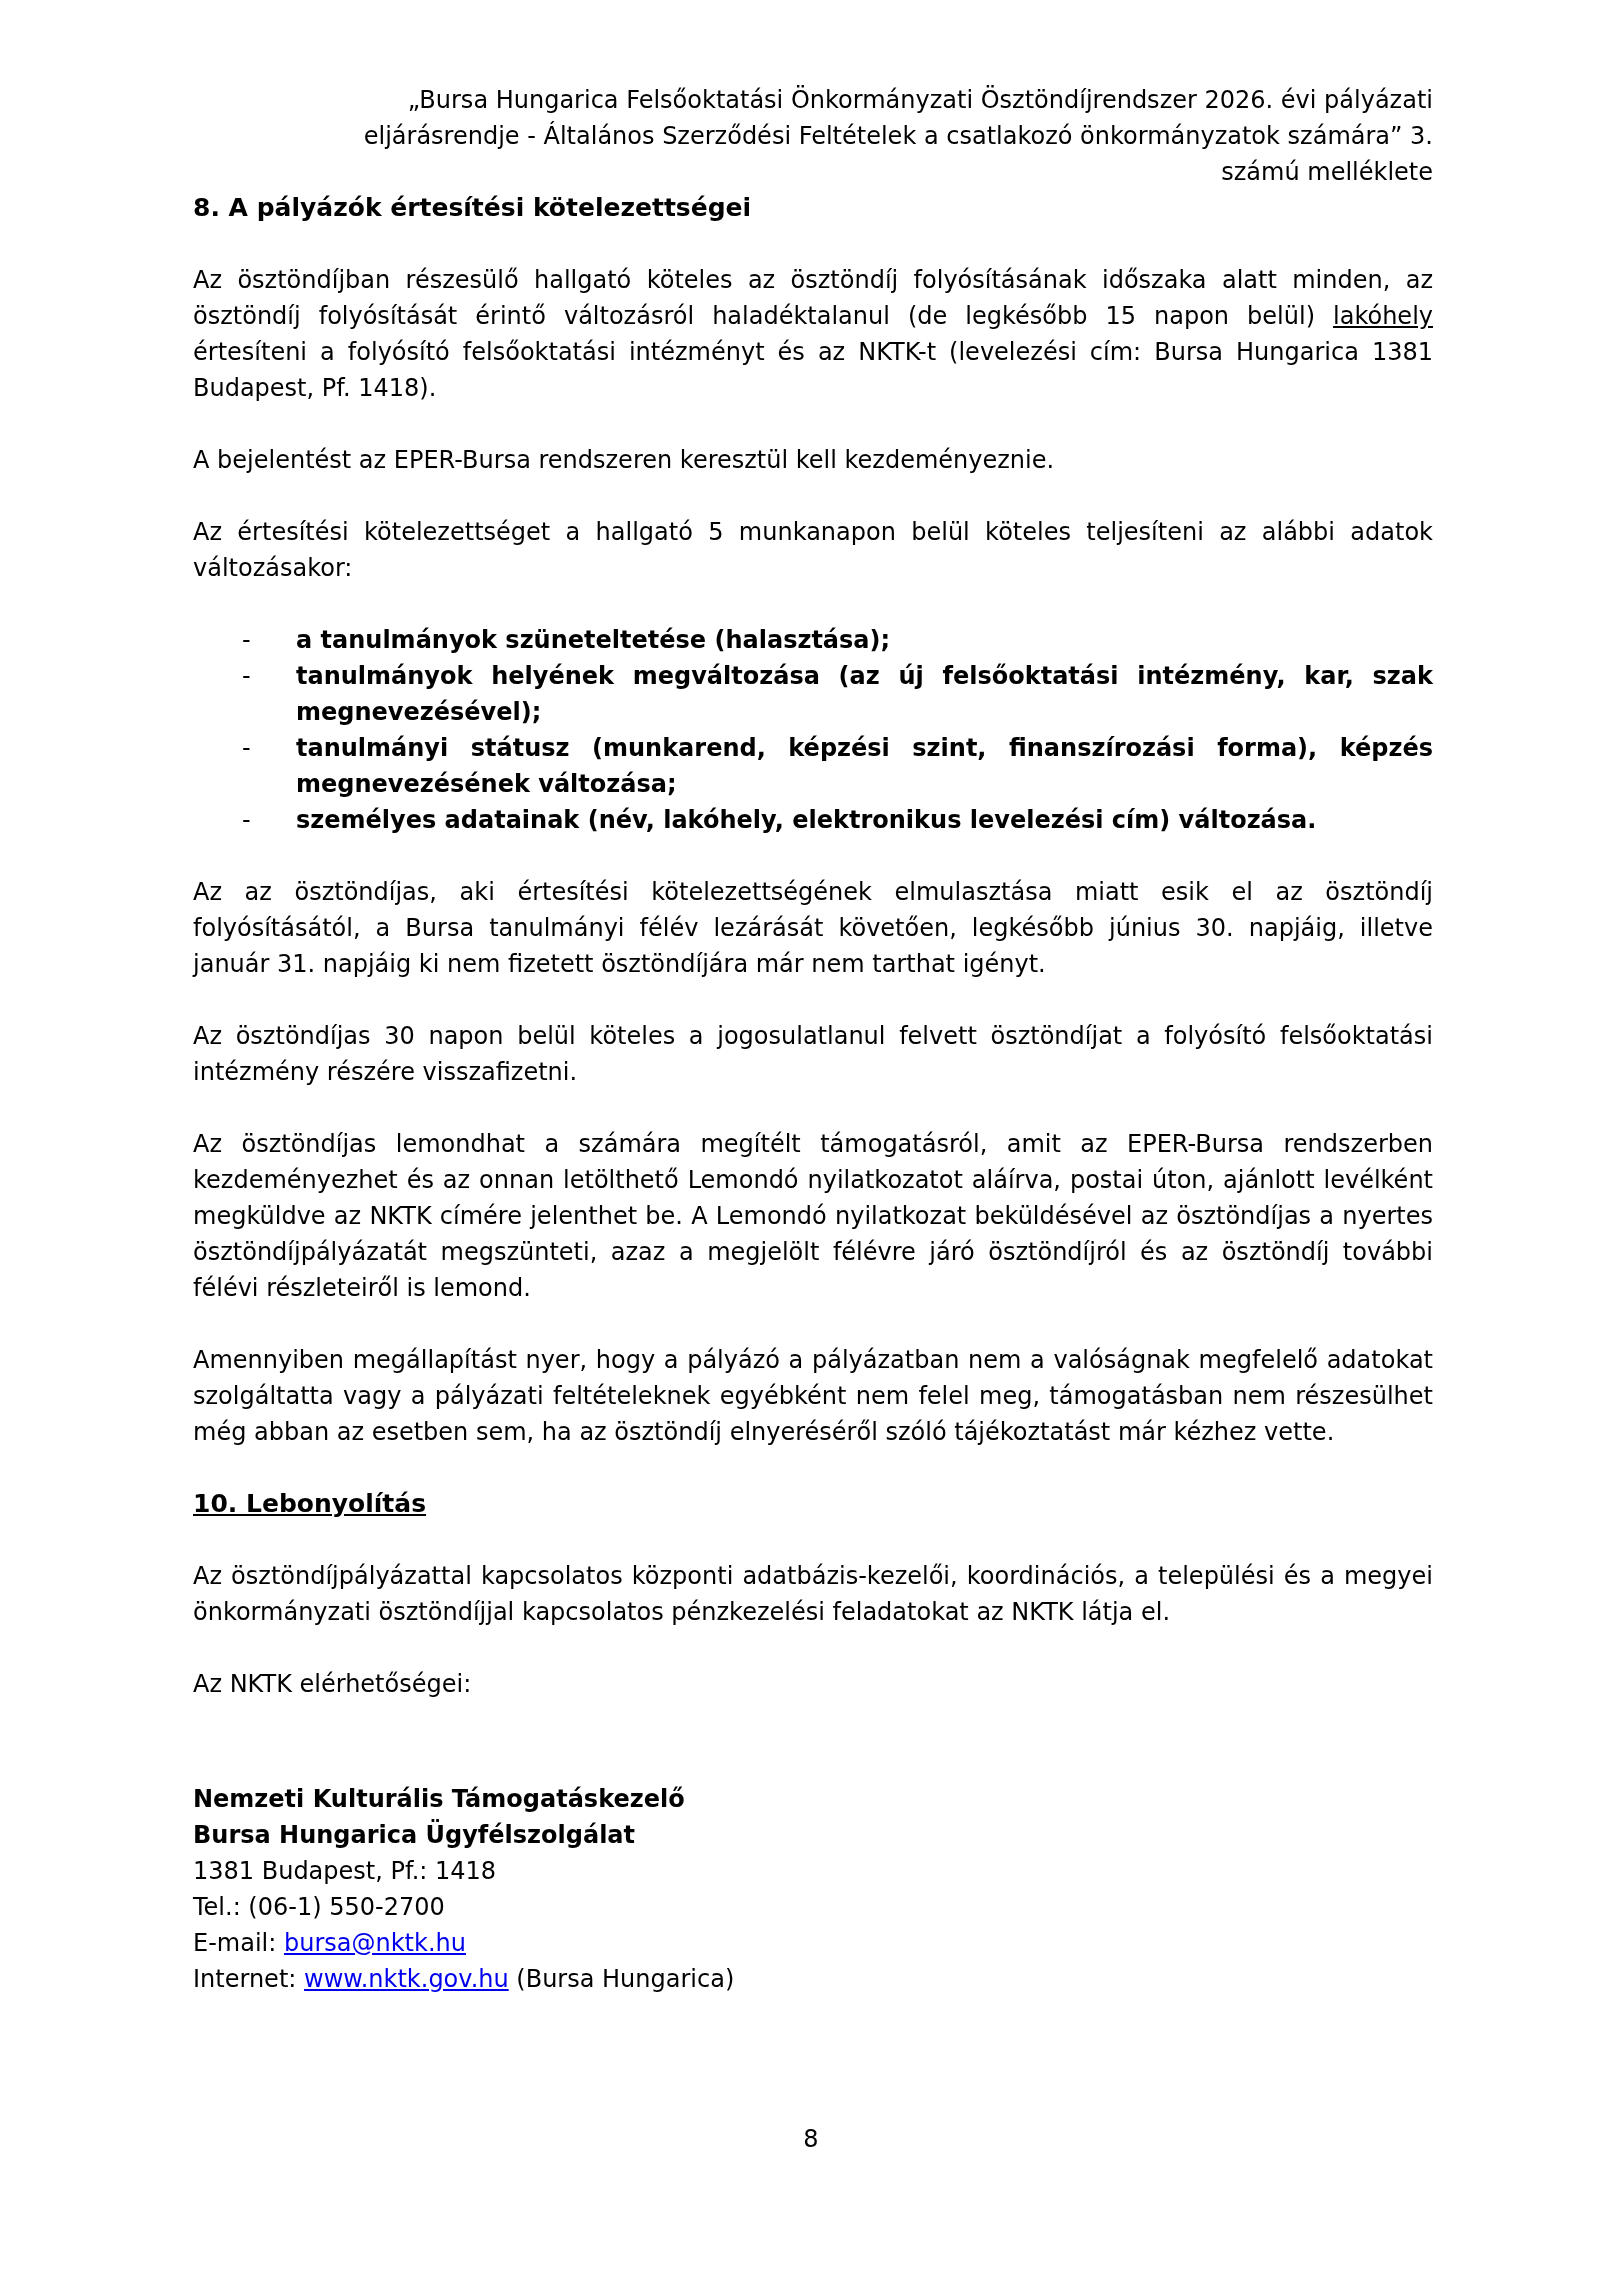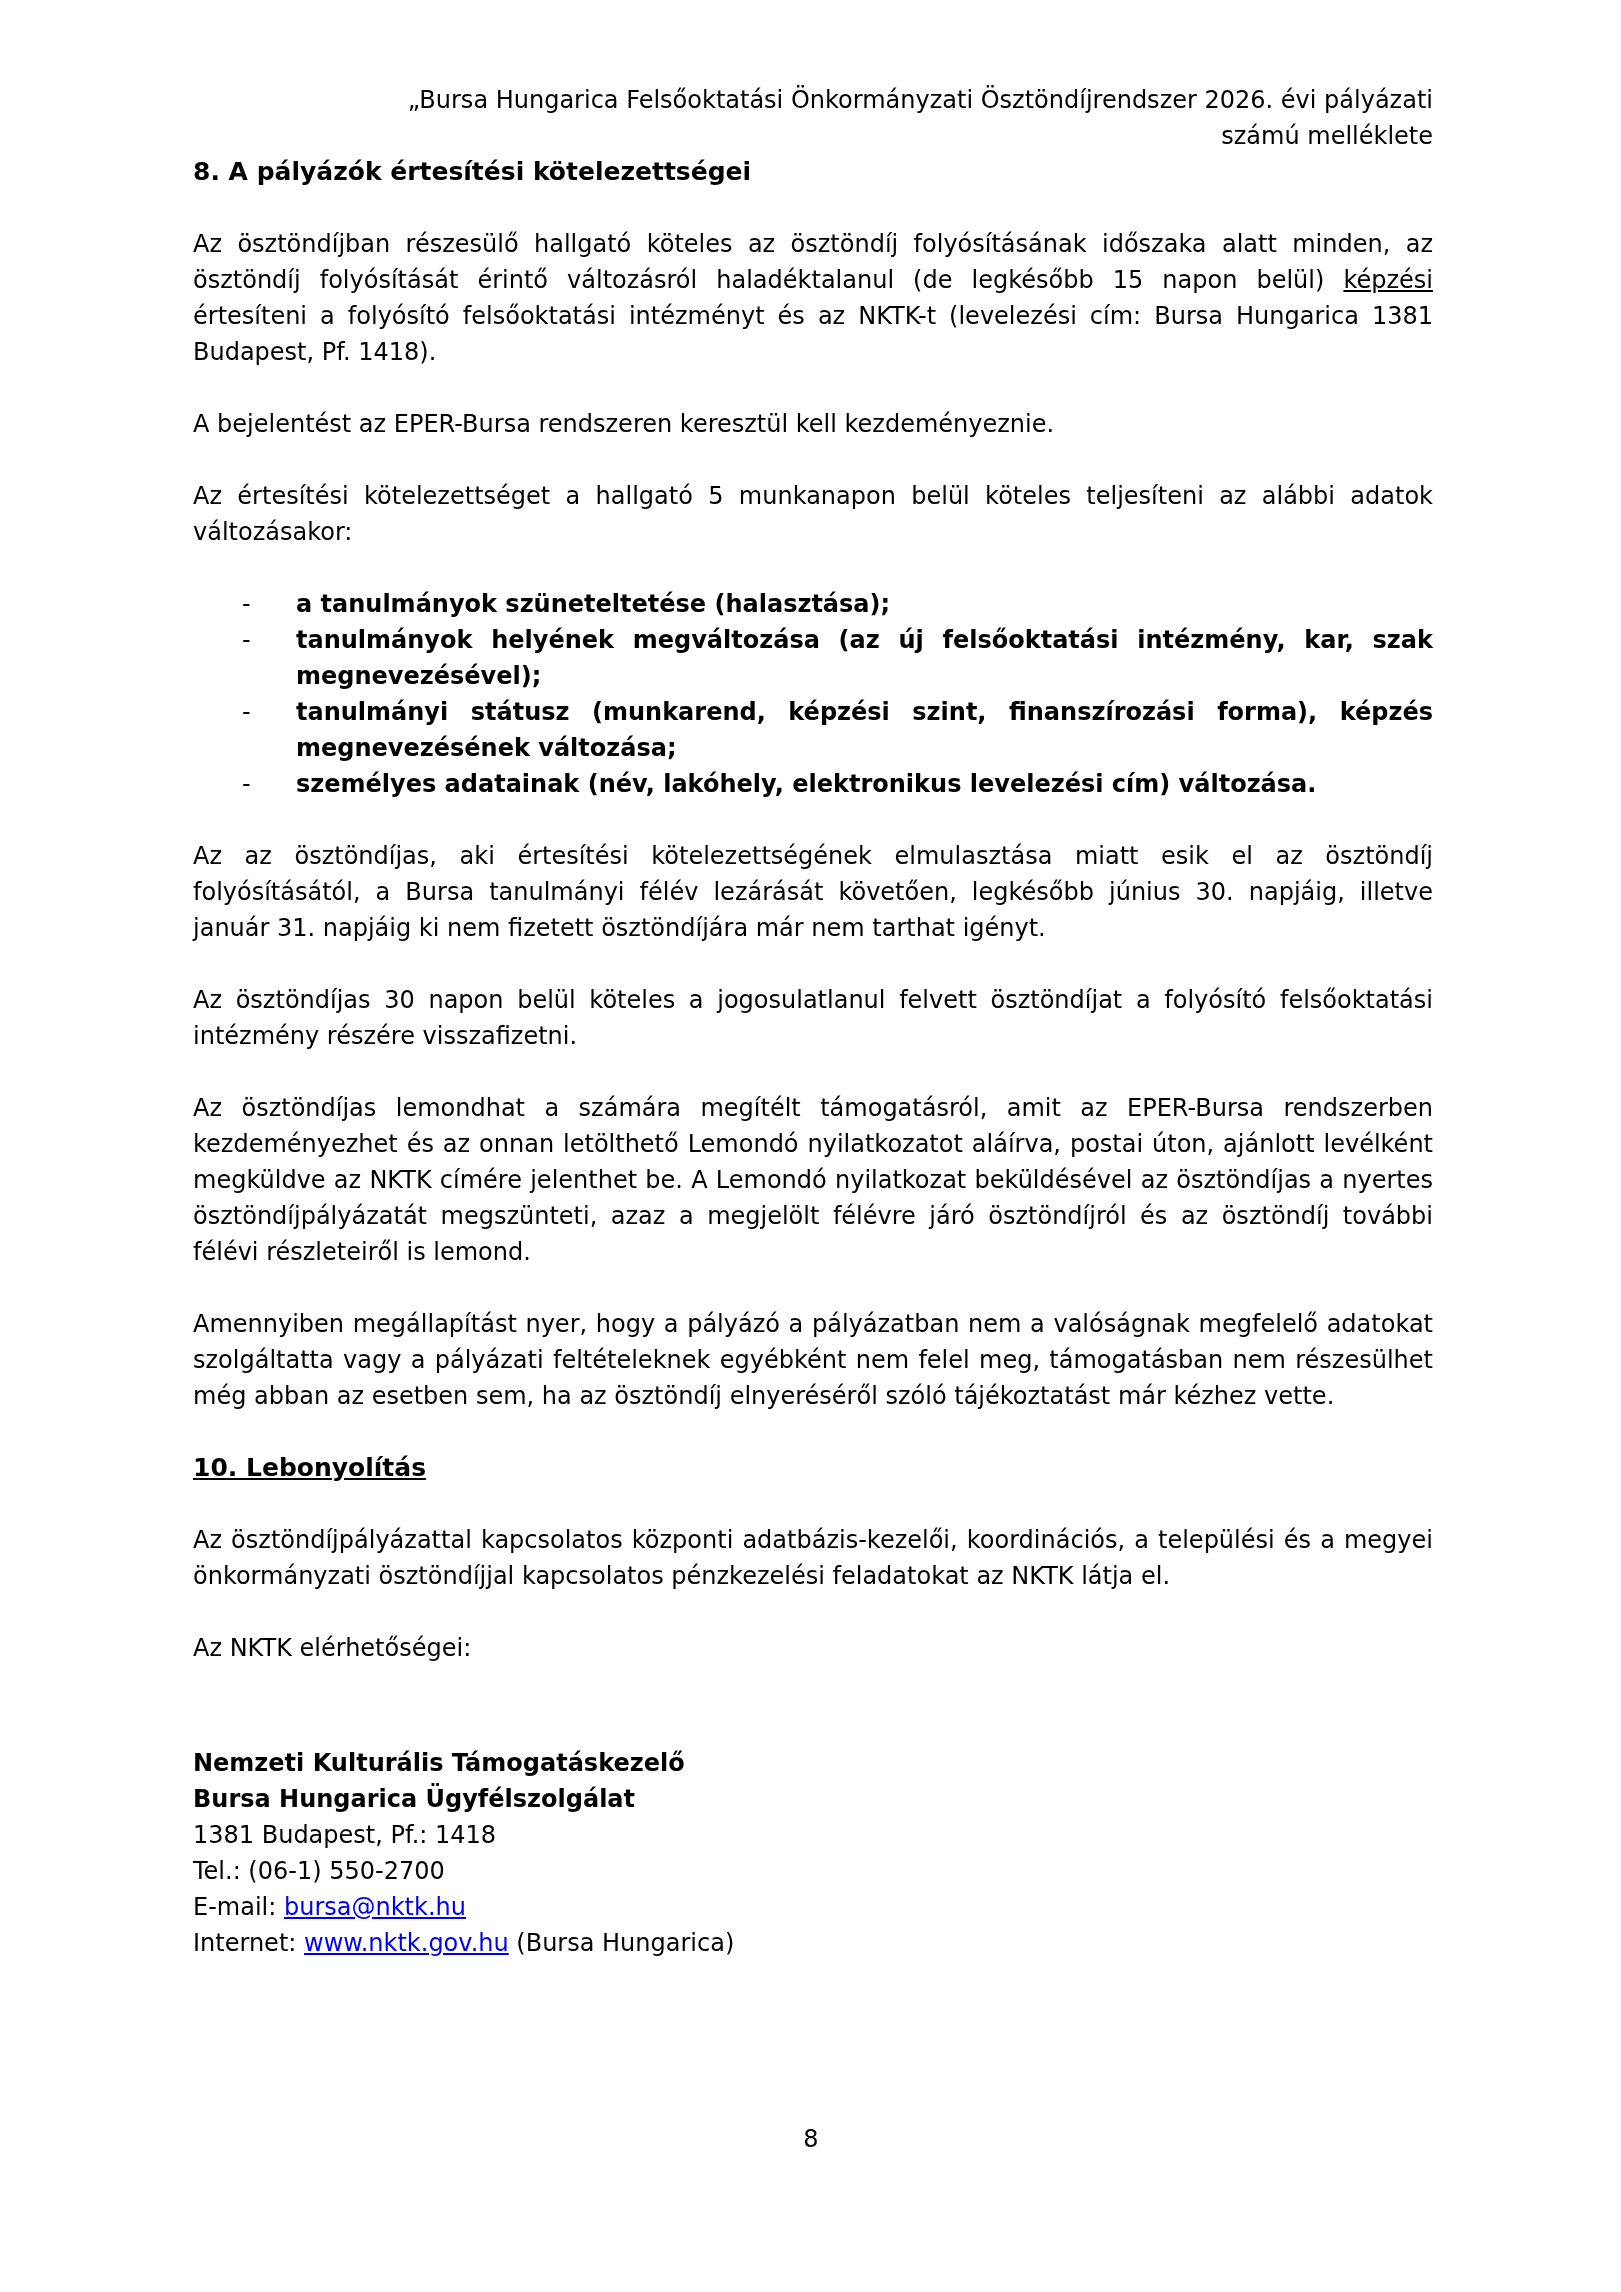--- a/index.html
+++ b/index.html
@@ -84,26 +84,27 @@
     text-align: center;
   }
 </style>
 </head>
 <body>
 
 <div class="page">
 
   <div class="doc-header">
     <span class="hline">„Bursa Hungarica Felsőoktatási Önkormányzati Ösztöndíjrendszer 2026. évi pályázati</span>
+    <span class="hline">eljárásrendje - Általános Szerződési Feltételek a csatlakozó önkormányzatok számára” 3.</span>
     <span class="hline">számú melléklete</span>
   </div>
 
   <h1 class="section-heading">8. A pályázók értesítési kötelezettségei</h1>
 
-  <p class="para"><span>Az ösztöndíjban részesülő hallgató köteles az ösztöndíj folyósításának időszaka alatt minden, az ösztöndíj folyósítását érintő változásról haladéktalanul (de legkésőbb 15 napon belül) </span><span class="underlined">képzési</span><span> értesíteni a folyósító felsőoktatási intézményt és az NKTK-t (levelezési cím: Bursa Hungarica 1381 Budapest, Pf. 1418).</span></p>
+  <p class="para"><span>Az ösztöndíjban részesülő hallgató köteles az ösztöndíj folyósításának időszaka alatt minden, az ösztöndíj folyósítását érintő változásról haladéktalanul (de legkésőbb 15 napon belül) </span><span class="underlined">lakóhely</span><span> értesíteni a folyósító felsőoktatási intézményt és az NKTK-t (levelezési cím: Bursa Hungarica 1381 Budapest, Pf. 1418).</span></p>
 
   <p class="para no-justify">A bejelentést az EPER-Bursa rendszeren keresztül kell kezdeményeznie.</p>
 
   <p class="para">Az értesítési kötelezettséget a hallgató 5 munkanapon belül köteles teljesíteni az alábbi adatok változásakor:</p>
 
   <div class="bullet-list">
     <div class="bullet-item">
       <span class="bullet-marker">-</span>
       <span class="bullet-text">a tanulmányok szüneteltetése (halasztása);</span>
     </div>

